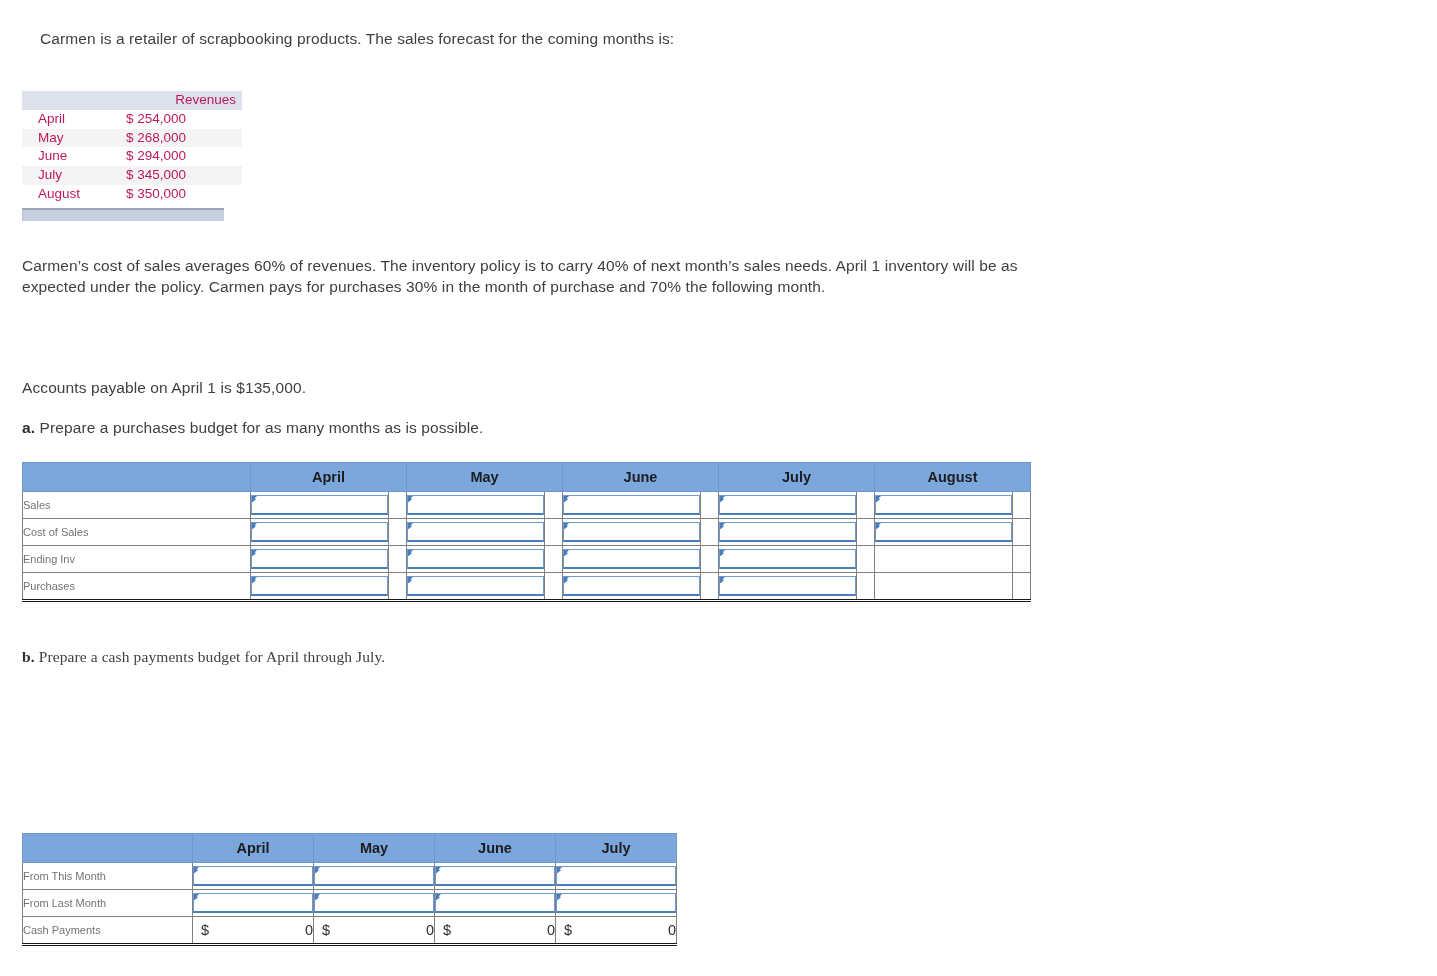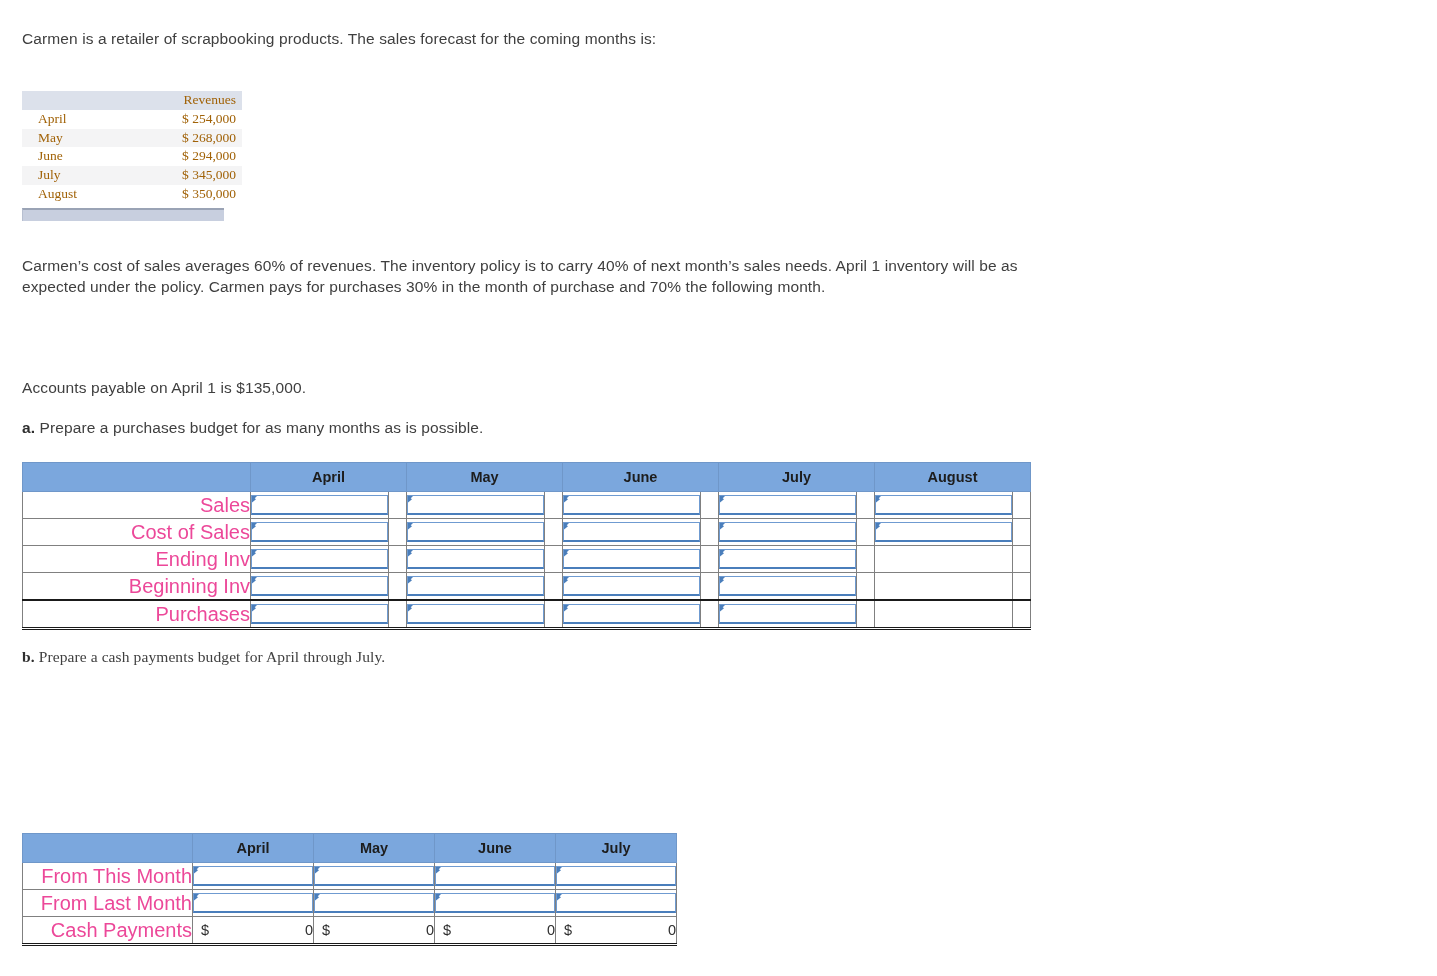--- a/index.html
+++ b/index.html
@@ -15,21 +15,21 @@
     color: #3c3c3c;
     overflow: hidden;
     position: relative;
   }
 
   .page { padding: 0; }
 
   
   .intro {
     position: absolute;
-    left: 22px;
+    left: 40px;
     top: 30px;
     font-size: 15.5px;
     color: #3f3f3f;
     letter-spacing: 0.1px;
   }
 
   .para {
     position: absolute;
     left: 22px;
     font-size: 15.5px;
@@ -40,23 +40,23 @@
   .para p { margin: 0 0 19px 0; }
   .para p:last-child { margin-bottom: 0; }
   .para b { font-weight: bold; color: #2e2e2e; }
 
   
   .rev-wrap {
     position: absolute;
     left: 22px;
     top: 91px;
     width: 202px;
-    font-family: Liberation Serif, serif;
+    font-family: Liberation Sans, sans-serif;
     font-size: 13.5px;
-    color: #a16207;
+    color: #be185d;
   }
   table.rev {
     border-collapse: collapse;
     width: 202px;
     table-layout: fixed;
   }
   table.rev th, table.rev td {
     padding: 1px 4px;
     line-height: 16.8px;
     font-weight: normal;
@@ -70,21 +70,20 @@
     background: #dce1eb;
     text-align: right;
     width: 110px;
     padding-right: 6px;
   }
   table.rev tbody td.rev-month {
     text-align: left;
     padding-left: 16px;
   }
   table.rev tbody td.rev-amt {
-    text-align: right;
     padding-right: 6px;
   }
   table.rev tbody tr.alt td { background: #f4f4f5; }
   .rev-foot {
     margin-top: 4px;
     height: 11px;
     background: #c8cfdf;
     border-top: 2px solid #9aa3b5;
     border-left: 1px solid #b7bfd0;
     width: 201px;
@@ -109,24 +108,24 @@
     background: #7ba7dd;
     color: #1d1d1d;
     font-weight: bold;
     text-align: center;
     font-size: 14.5px;
     height: 28px;
     border-color: #6f97c9;
   }
   table.grid thead th.hd-label { background: #7ba7dd; }
   td.lbl {
-    text-align: right;
+    text-align: left;
     padding-left: 7px;
-    font-size: 20px;
-    color: #ec4899;
+    font-size: 11px;
+    color: #737373;
     white-space: nowrap;
   }
   td.pct {
     text-align: center;
     font-size: 14.5px;
     color: #2f2f2f;
   }
   td.cellbox { padding: 2px 3px; }
   td.blank { background: #ffffff; }
 
@@ -329,41 +328,20 @@
             </td>
           <td class="pct"></td>
           <td class="cellbox">
               <div class="ibox"></div>
             </td>
           <td class="pct"></td>
           <td class="blank"></td>
           <td class="pct"></td>
         </tr>
 
-        <tr class="rule-under">
-          <td class="lbl">Beginning Inv</td>
-          <td class="cellbox">
-              <div class="ibox"></div>
-            </td>
-          <td class="pct"></td>
-          <td class="cellbox">
-              <div class="ibox"></div>
-            </td>
-          <td class="pct"></td>
-          <td class="cellbox">
-              <div class="ibox"></div>
-            </td>
-          <td class="pct"></td>
-          <td class="cellbox">
-              <div class="ibox"></div>
-            </td>
-          <td class="pct"></td>
-          <td class="blank"></td>
-          <td class="pct"></td>
-        </tr>
 
         <tr class="double-under">
           <td class="lbl">Purchases</td>
           <td class="cellbox">
               <div class="ibox"></div>
             </td>
           <td class="pct"></td>
           <td class="cellbox">
               <div class="ibox"></div>
             </td>

